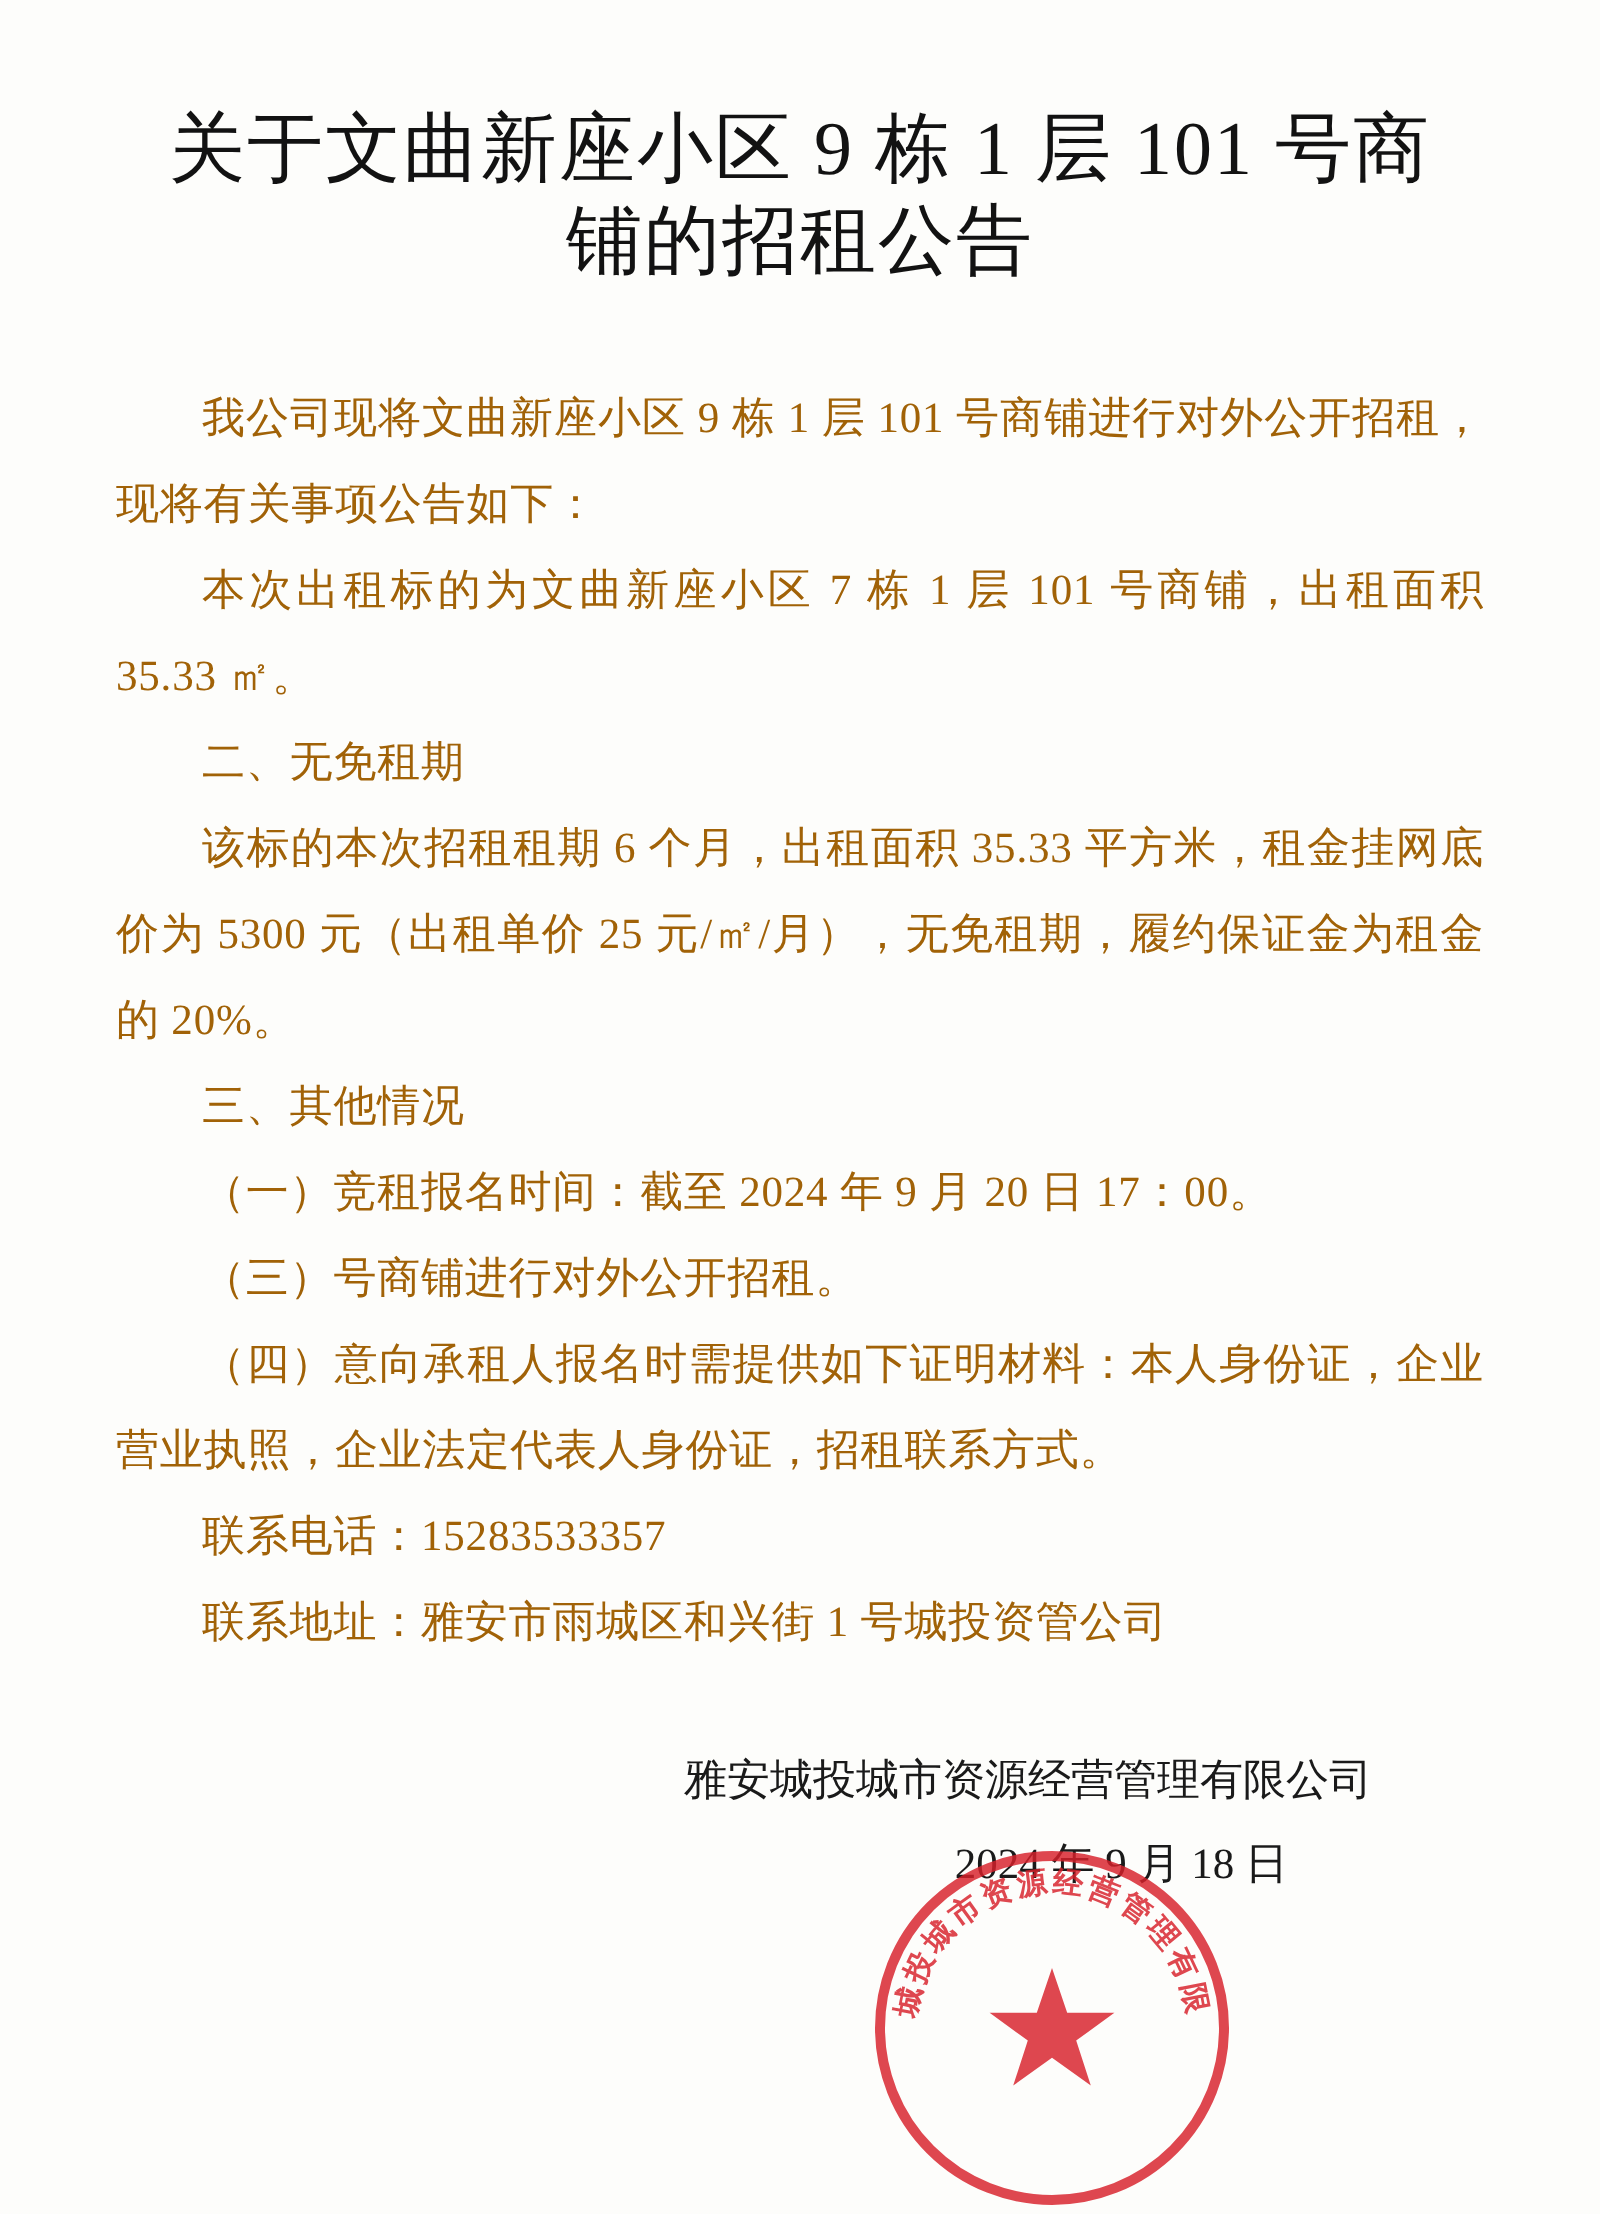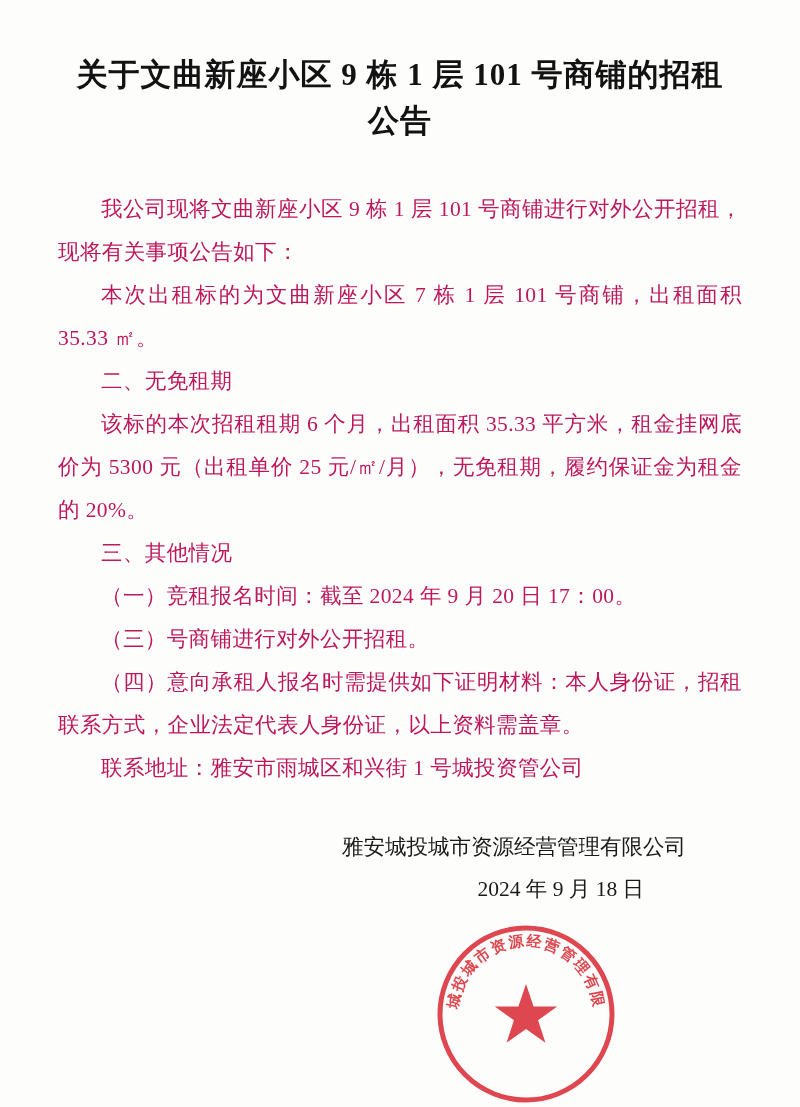--- a/index.html
+++ b/index.html
@@ -17,35 +17,35 @@
   }
   .page {
     position: absolute;
     inset: 0;
     background: #fdfdfb;
     padding: 40px 58px 0 58px;
     box-sizing: border-box;
   }
   .doc-title {
     font-family: "Liberation Serif", "DejaVu Serif", serif;
-    font-weight: bold;
-    font-size: 31px;
+    font-weight: normal;
+    font-size: 38px;
     line-height: 46px;
     text-align: center;
     letter-spacing: 1px;
     margin: 12px 18px 0 18px;
     color: #121212;
   }
   .body-block {
     margin-top: 44px;
     font-size: 21.5px;
     line-height: 43px;
     letter-spacing: 0.4px;
     text-align: justify;
-    color: #be185d;
+    color: #a16207;
   }
   p.para {
     margin: 0;
     text-indent: 2em;
   }
   p.heading {
     margin: 0;
     text-indent: 2em;
     font-weight: normal;
   }
@@ -100,21 +100,22 @@
   <h1 class="doc-title">关于文曲新座小区 9 栋 1 层 101 号商铺的招租公告</h1>
 
   <div class="body-block">
     <p class="para">我公司现将文曲新座小区 9 栋 1 层 101 号商铺进行对外公开招租，现将有关事项公告如下：</p>
     <p class="para">本次出租标的为文曲新座小区 7 栋 1 层 101 号商铺，出租面积 35.33 ㎡。</p>
     <p class="heading">二、无免租期</p>
     <p class="para">该标的本次招租租期 6 个月，出租面积 35.33 平方米，租金挂网底价为 5300 元（出租单价 25 元/㎡/月），无免租期，履约保证金为租金的 20%。</p>
     <p class="heading">三、其他情况</p>
     <p class="para">（一）竞租报名时间：截至 2024 年 9 月 20 日 17：00。</p>
     <p class="para">（三）号商铺进行对外公开招租。</p>
-    <p class="para">（四）意向承租人报名时需提供如下证明材料：本人身份证，招租联系方式，企业法定代表人身份证，以上资料需盖章。</p>
+    <p class="para">（四）意向承租人报名时需提供如下证明材料：本人身份证，企业营业执照，企业法定代表人身份证，招租联系方式。</p>
+    <p class="contact-line">联系电话：15283533357</p>
     <p class="contact-line">联系地址：雅安市雨城区和兴街 1 号城投资管公司</p>
   </div>
 
   <div class="sign-block">
     <p>雅安城投城市资源经营管理有限公司</p>
     <p class="date-line">2024 年 9 月 18 日</p>
   </div>
 
 </div>
 

